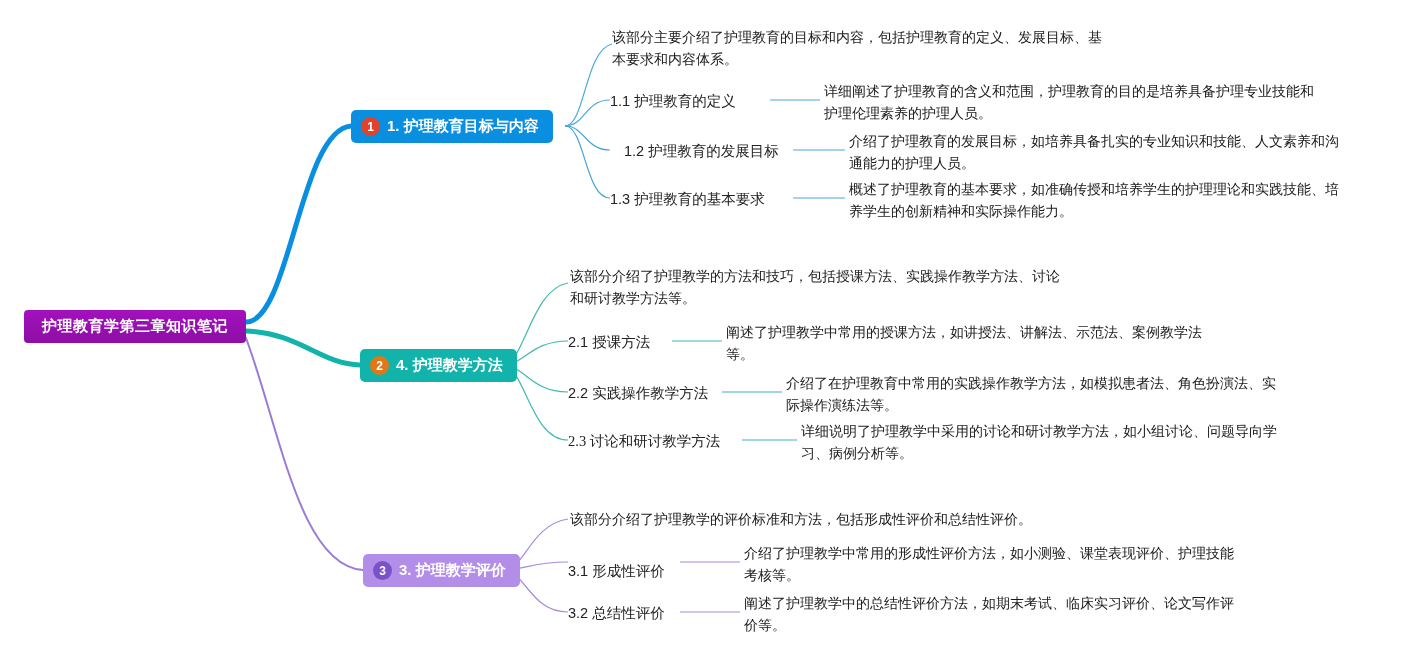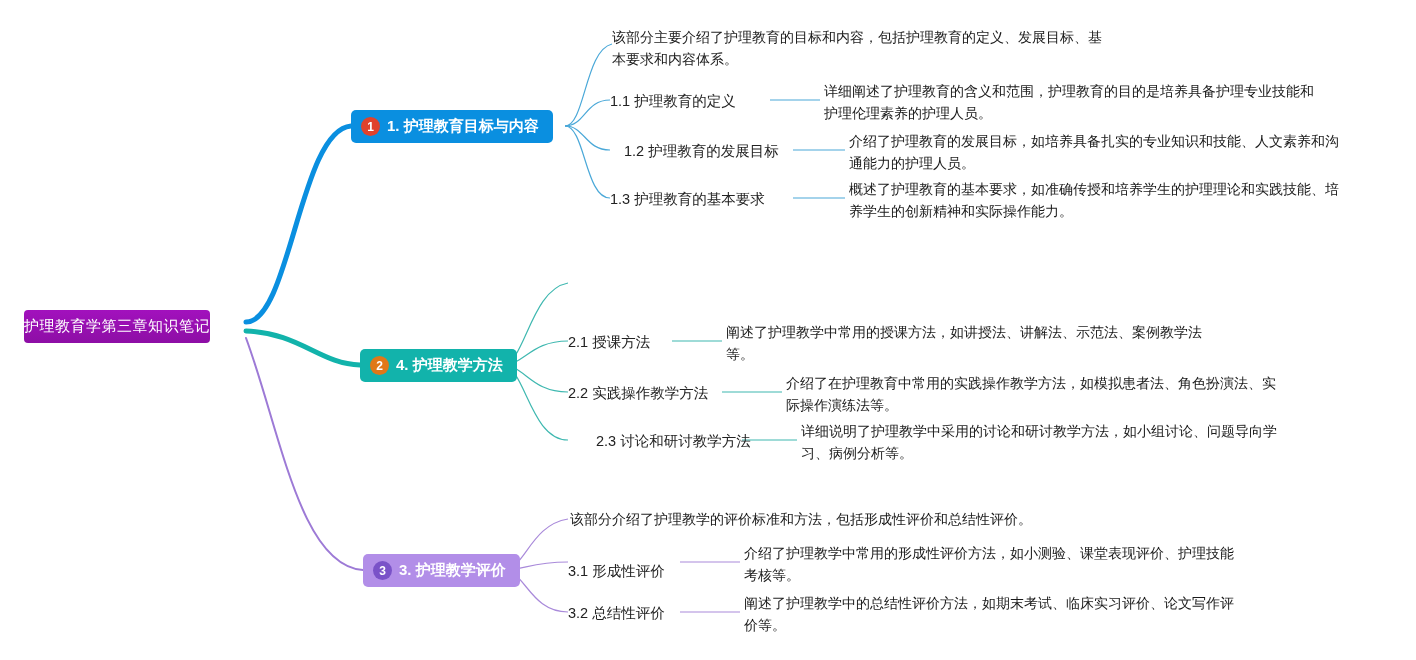--- a/index.html
+++ b/index.html
@@ -29,23 +29,23 @@
     display: flex;
     align-items: center;
     white-space: nowrap;
   }
   
   .root {
     background: #9b0fb5;
     background: linear-gradient(180deg,#a211bd 0%, #8d0ea5 100%);
     color: #ffffff;
     font-size: 15px;
-    font-weight: normal;
+    font-weight: bold;
     border-radius: 4px;
-    padding: 7px 0;
+    padding: 7px 18px;
     letter-spacing: .5px;
   }
   
   .l1 {
     color: #ffffff;
     font-size: 15px;
     font-weight: bold;
     border-radius: 5px;
     padding: 7px 14px 7px 10px;
     gap: 7px;
@@ -151,34 +151,36 @@
     <span>1.3 护理教育的基本要求</span>
   </div>
   <div class="leaf" style="left:849px; top:180px; width:510px;">概述了护理教育的基本要求，如准确传授和培养学生的护理理论和实践技能、培
 养学生的创新精神和实际操作能力。</div>
 
   <div class="node l1 l1-teal" style="left:360px; top:349px;">
     <span class="badge">2</span>
     <span>4. 护理教学方法</span>
   </div>
 
+  <div class="leaf" style="left:570px; top:267px; width:520px;">该部分介绍了护理教学的方法和技巧，包括授课方法、实践操作教学方法、讨论
+和研讨教学方法等。</div>
 
   <div class="node l2" style="left:568px; top:331px;">
     <span>2.1 授课方法</span>
   </div>
   <div class="leaf" style="left:726px; top:323px; width:540px;">阐述了护理教学中常用的授课方法，如讲授法、讲解法、示范法、案例教学法
 等。</div>
 
   <div class="node l2" style="left:568px; top:382px;">
     <span>2.2 实践操作教学方法</span>
   </div>
   <div class="leaf" style="left:786px; top:374px; width:510px;">介绍了在护理教育中常用的实践操作教学方法，如模拟患者法、角色扮演法、实
 际操作演练法等。</div>
 
-  <div class="node l2" style="left:596px; top:430px;">
+  <div class="node l2" style="left:568px; top:430px;font-family:Liberation Serif, serif;">
     <span>2.3 讨论和研讨教学方法</span>
   </div>
   <div class="leaf" style="left:801px; top:422px; width:500px;">详细说明了护理教学中采用的讨论和研讨教学方法，如小组讨论、问题导向学
 习、病例分析等。</div>
 
   <div class="node l1 l1-purple" style="left:363px; top:554px;">
     <span class="badge">3</span>
     <span>3. 护理教学评价</span>
   </div>
 

